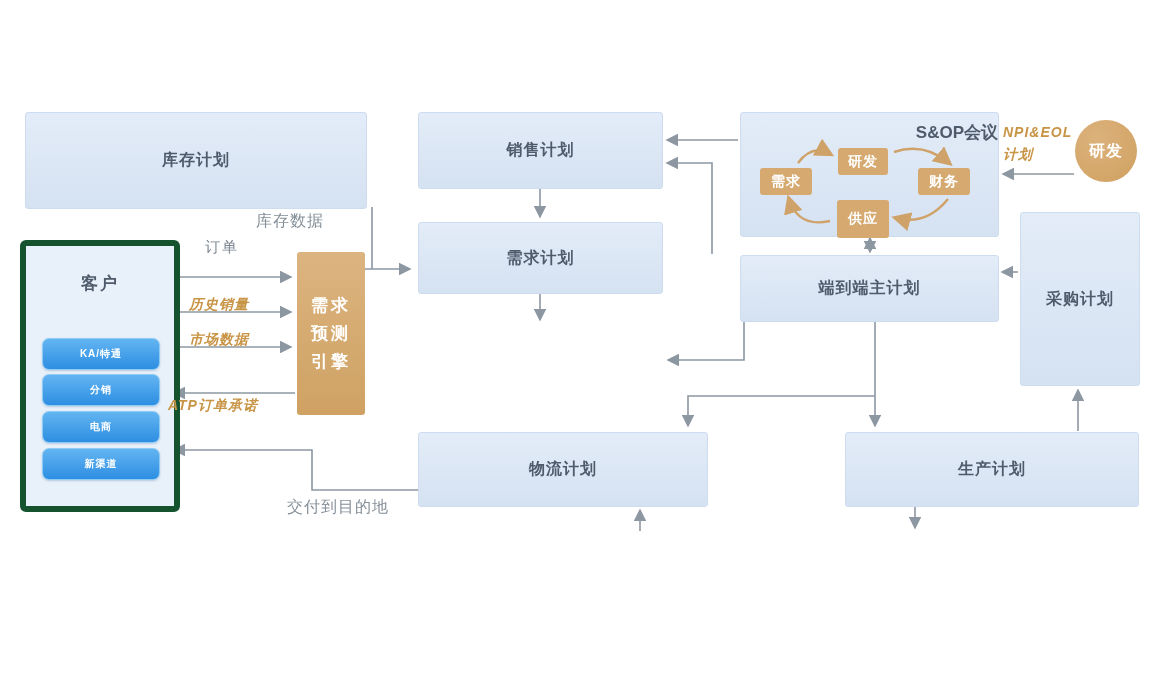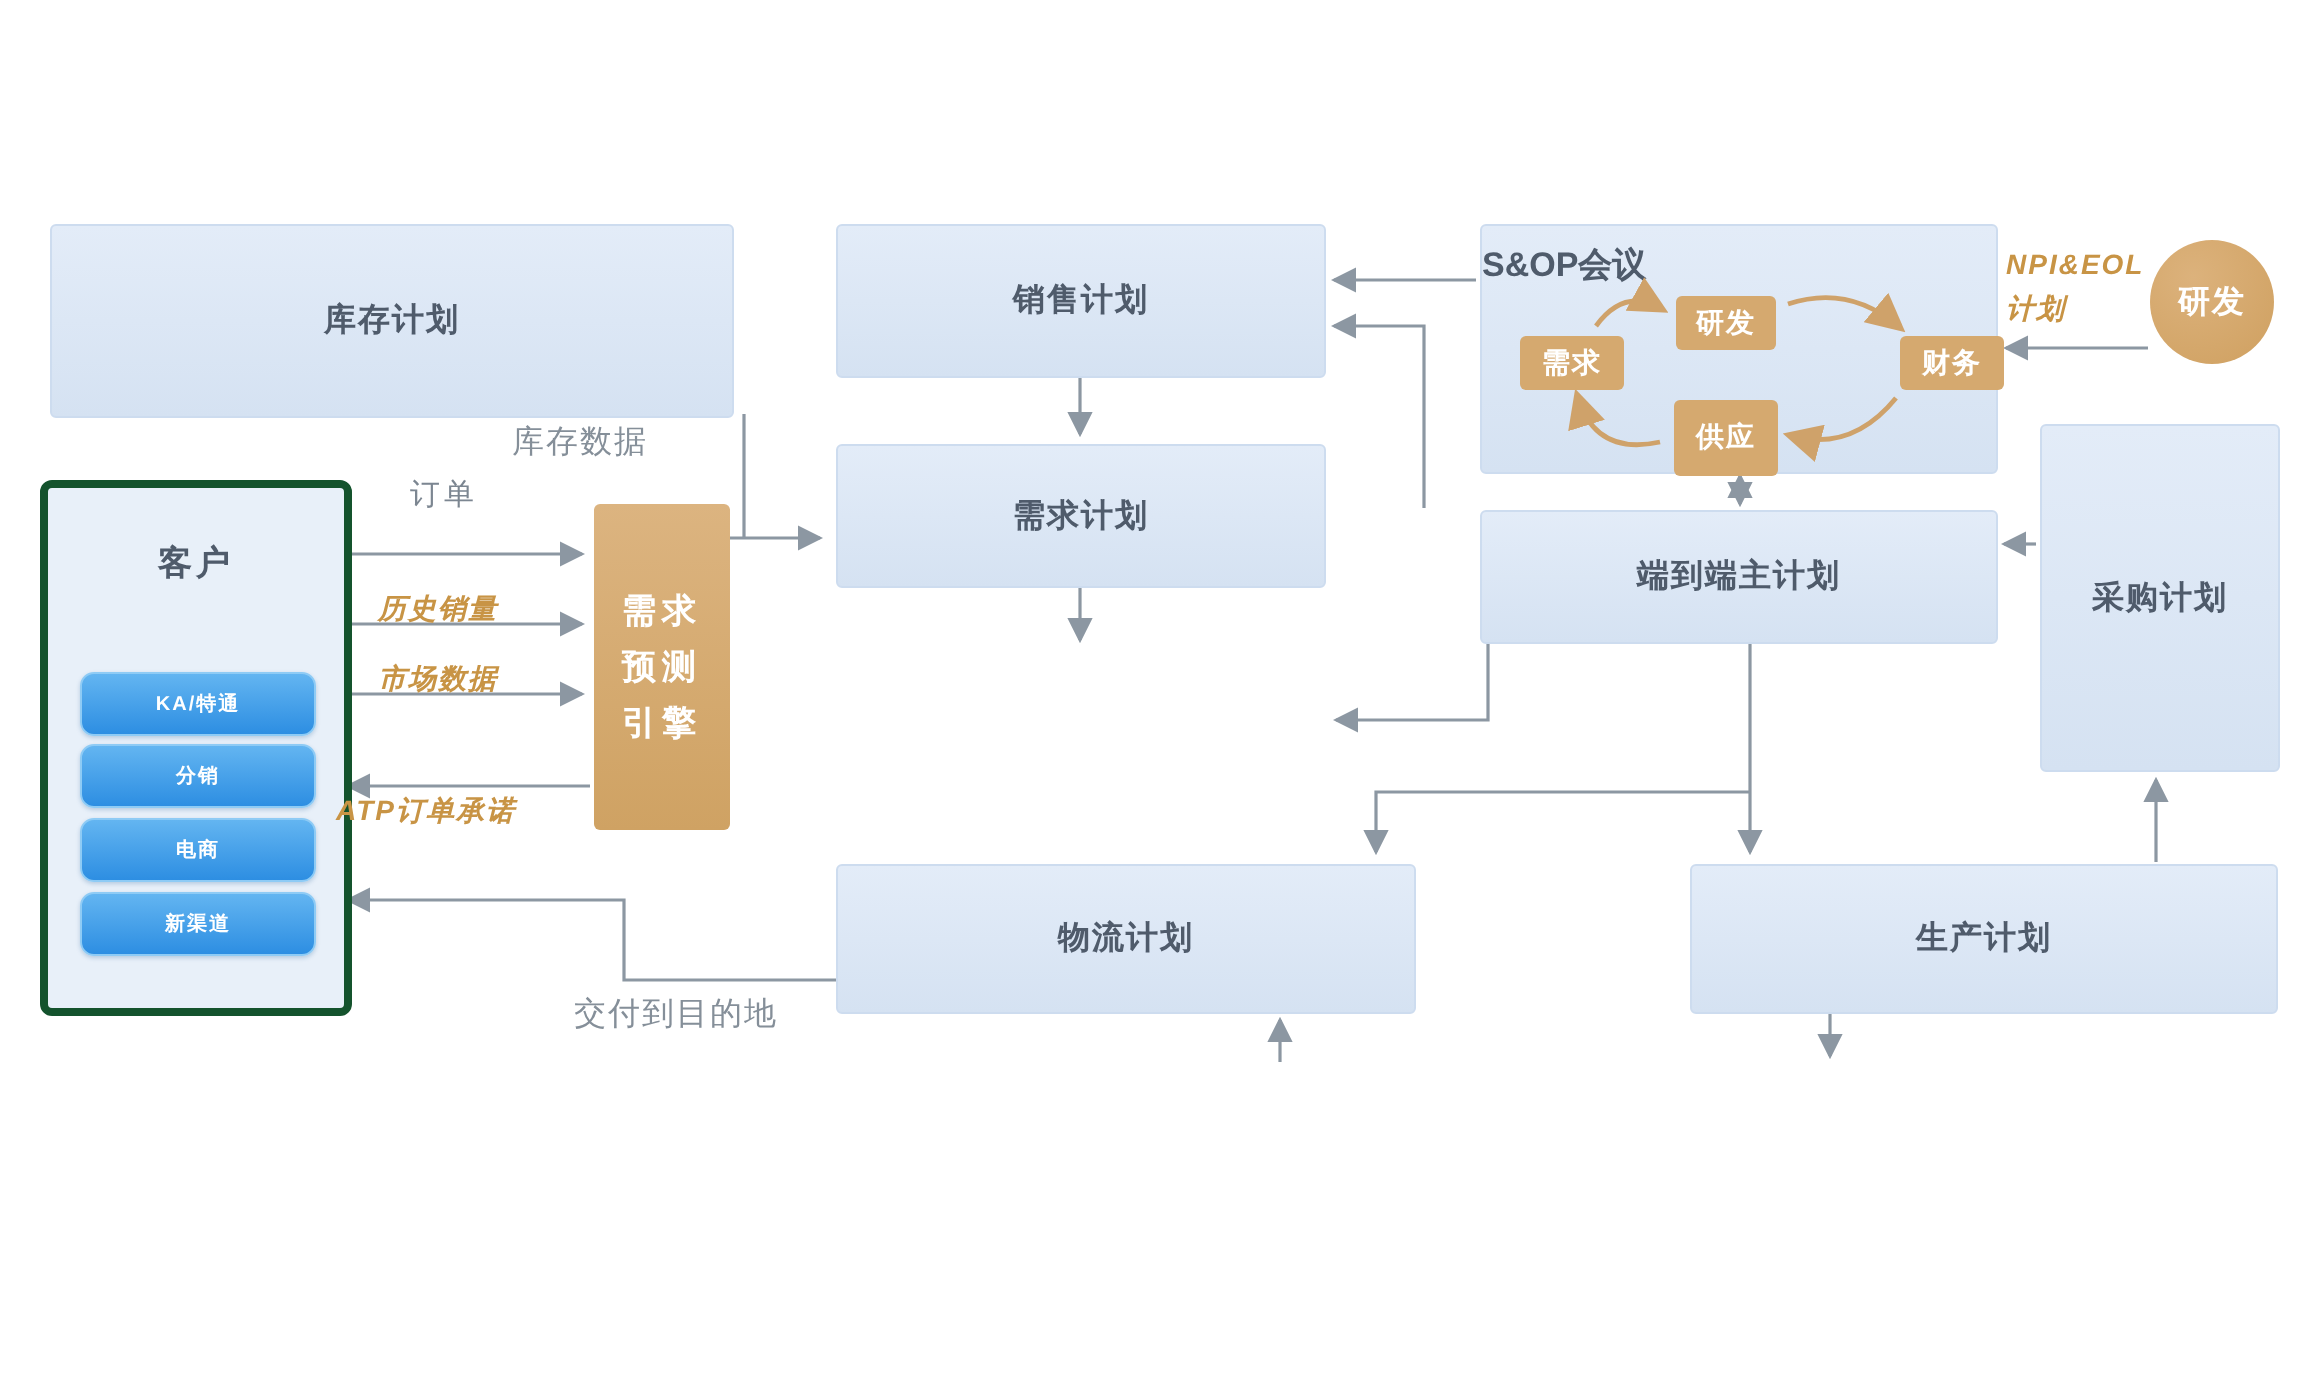--- a/index.html
+++ b/index.html
@@ -11,21 +11,21 @@
   #arrows-under{z-index:0;}
   #arrows-over{z-index:2;}
   .node{
     position:absolute;z-index:1;
     background:linear-gradient(180deg,#e3ecf8,#d5e2f2);
     border:1px solid #cddcef;border-radius:3px;
     display:flex;align-items:center;justify-content:center;
     color:#4f5b6b;font-weight:bold;font-size:16px;letter-spacing:1px;
   }
   .panel{
-    position:absolute;z-index:1;background:#e8f0f9;border:4px solid #14532d;border-radius:6px;
+    position:absolute;z-index:1;background:#e8f0f9;border:6px solid #14532d;border-radius:6px;
   }
   .panel-title{
     text-align:center;margin-top:26px;color:#4f5b6b;font-weight:bold;font-size:17px;letter-spacing:2px;
   }
   .channel-btn{
     position:absolute;left:16px;width:116px;height:30px;border-radius:7px;
     background:linear-gradient(180deg,#63b5f1,#2d8ee2);
     border:1px solid #8ecbf5;box-shadow:0 1px 2px rgba(30,90,150,.25);
     display:flex;align-items:center;justify-content:center;
     color:#fff;font-weight:bold;font-size:10px;letter-spacing:1px;
@@ -37,21 +37,21 @@
   .engine{
     flex-direction:column;gap:4px;color:#fff;font-weight:bold;font-size:17px;letter-spacing:3px;
   }
   .engine div{line-height:24px;}
   .quality{color:#5e5342;font-weight:bold;font-size:16px;letter-spacing:2px;}
   .sop-box{
     position:absolute;z-index:1;
     background:linear-gradient(180deg,#e3ecf8,#d5e2f2);
     border:1px solid #cddcef;border-radius:3px;
   }
-  .sop-title{text-align:left;margin-top:8px;color:#4f5b6b;font-weight:bold;font-size:17px;}
+  .sop-title{text-align:right;margin-top:8px;color:#4f5b6b;font-weight:bold;font-size:17px;}
   .sop-node{
     position:absolute;z-index:3;background:#d5a96f;border-radius:3px;
     display:flex;align-items:center;justify-content:center;
     color:#fff;font-weight:bold;font-size:14px;letter-spacing:1px;
   }
   .circle{
     position:absolute;z-index:1;border-radius:50%;
     background:radial-gradient(circle at 35% 30%,#dcb27c,#cfa060);
     display:flex;align-items:center;justify-content:center;
     color:#fff;font-weight:bold;font-size:16px;letter-spacing:1px;
@@ -119,21 +119,21 @@
 
   <div class="sop-box" style="left:740px;top:112px;width:257px;height:123px">
     <div class="sop-title">S&amp;OP会议</div>
   </div>
   <div class="sop-node" style="left:838px;top:148px;width:50px;height:27px">
     <span>研发</span>
   </div>
   <div class="sop-node" style="left:760px;top:168px;width:52px;height:27px">
     <span>需求</span>
   </div>
-  <div class="sop-node" style="left:950px;top:168px;width:52px;height:27px">
+  <div class="sop-node" style="left:918px;top:168px;width:52px;height:27px">
     <span>财务</span>
   </div>
   <div class="sop-node" style="left:837px;top:200px;width:52px;height:38px">
     <span>供应</span>
   </div>
 
   <svg id="arrows-over" class="layer">
     <defs>
       <marker id="at" markerWidth="8" markerHeight="8" refX="6" refY="4" orient="auto">
         <path d="M0,0 L8,4 L0,8 Z" fill="#cfa26a"></path>

